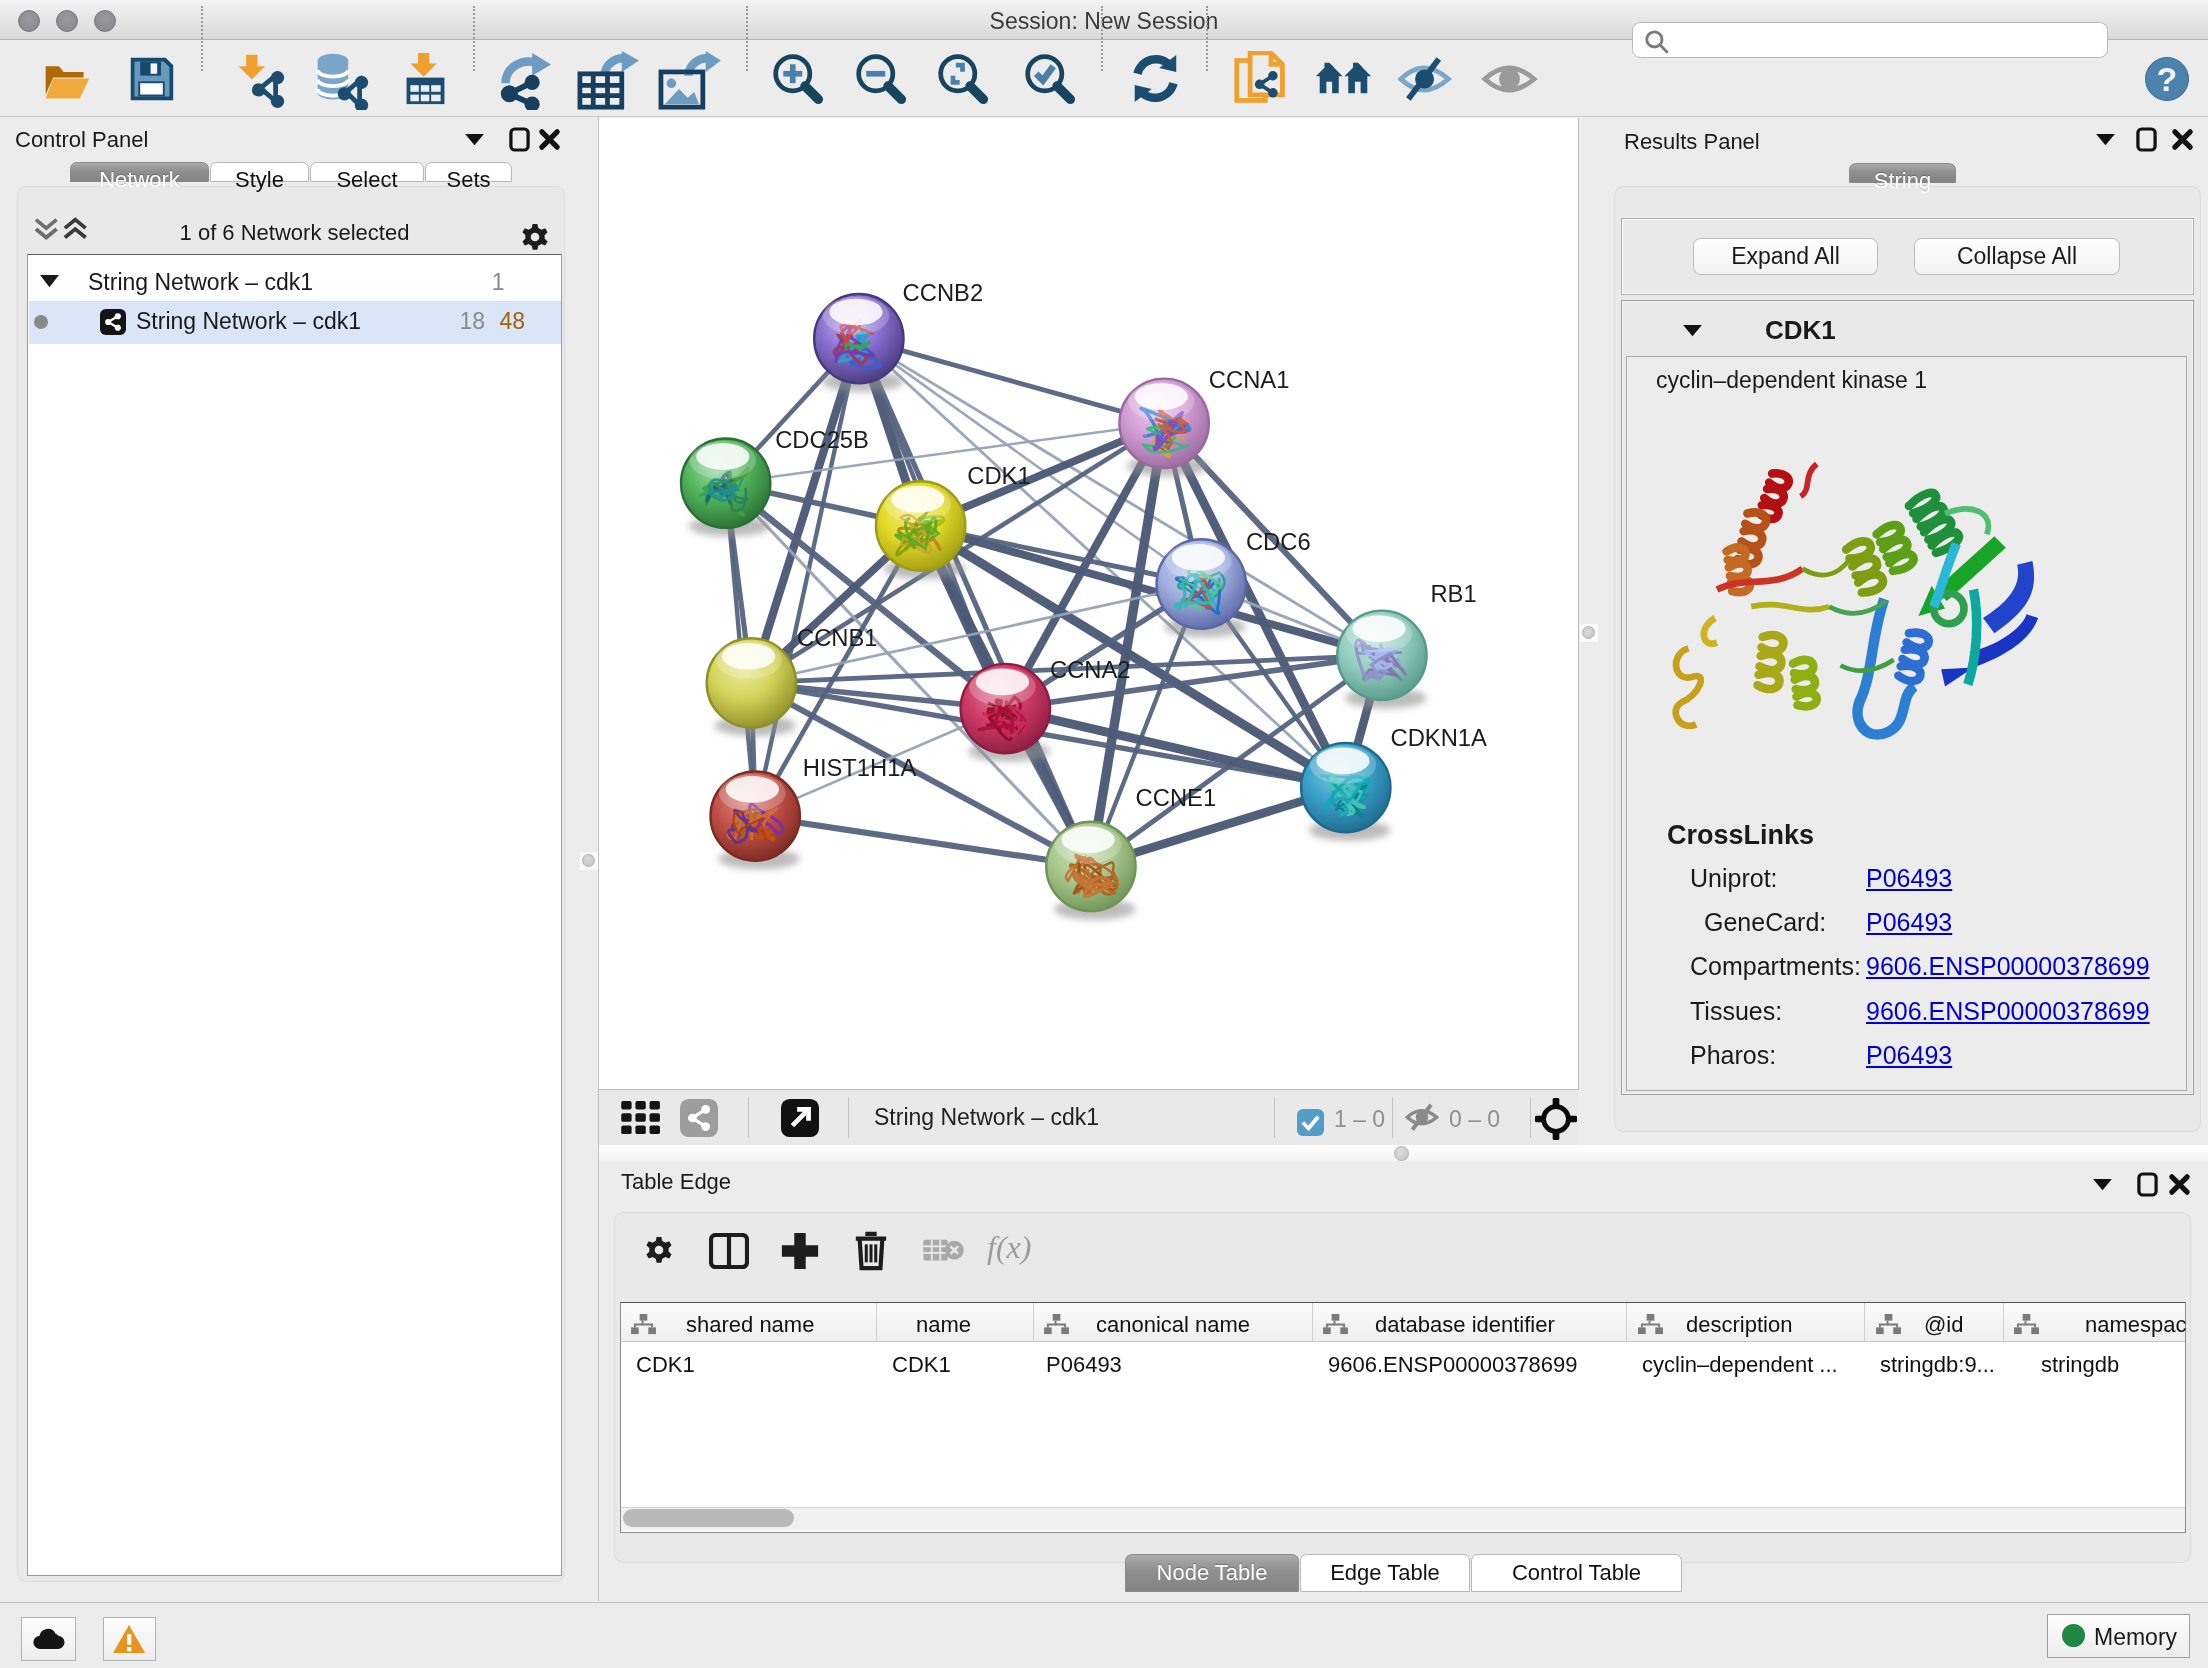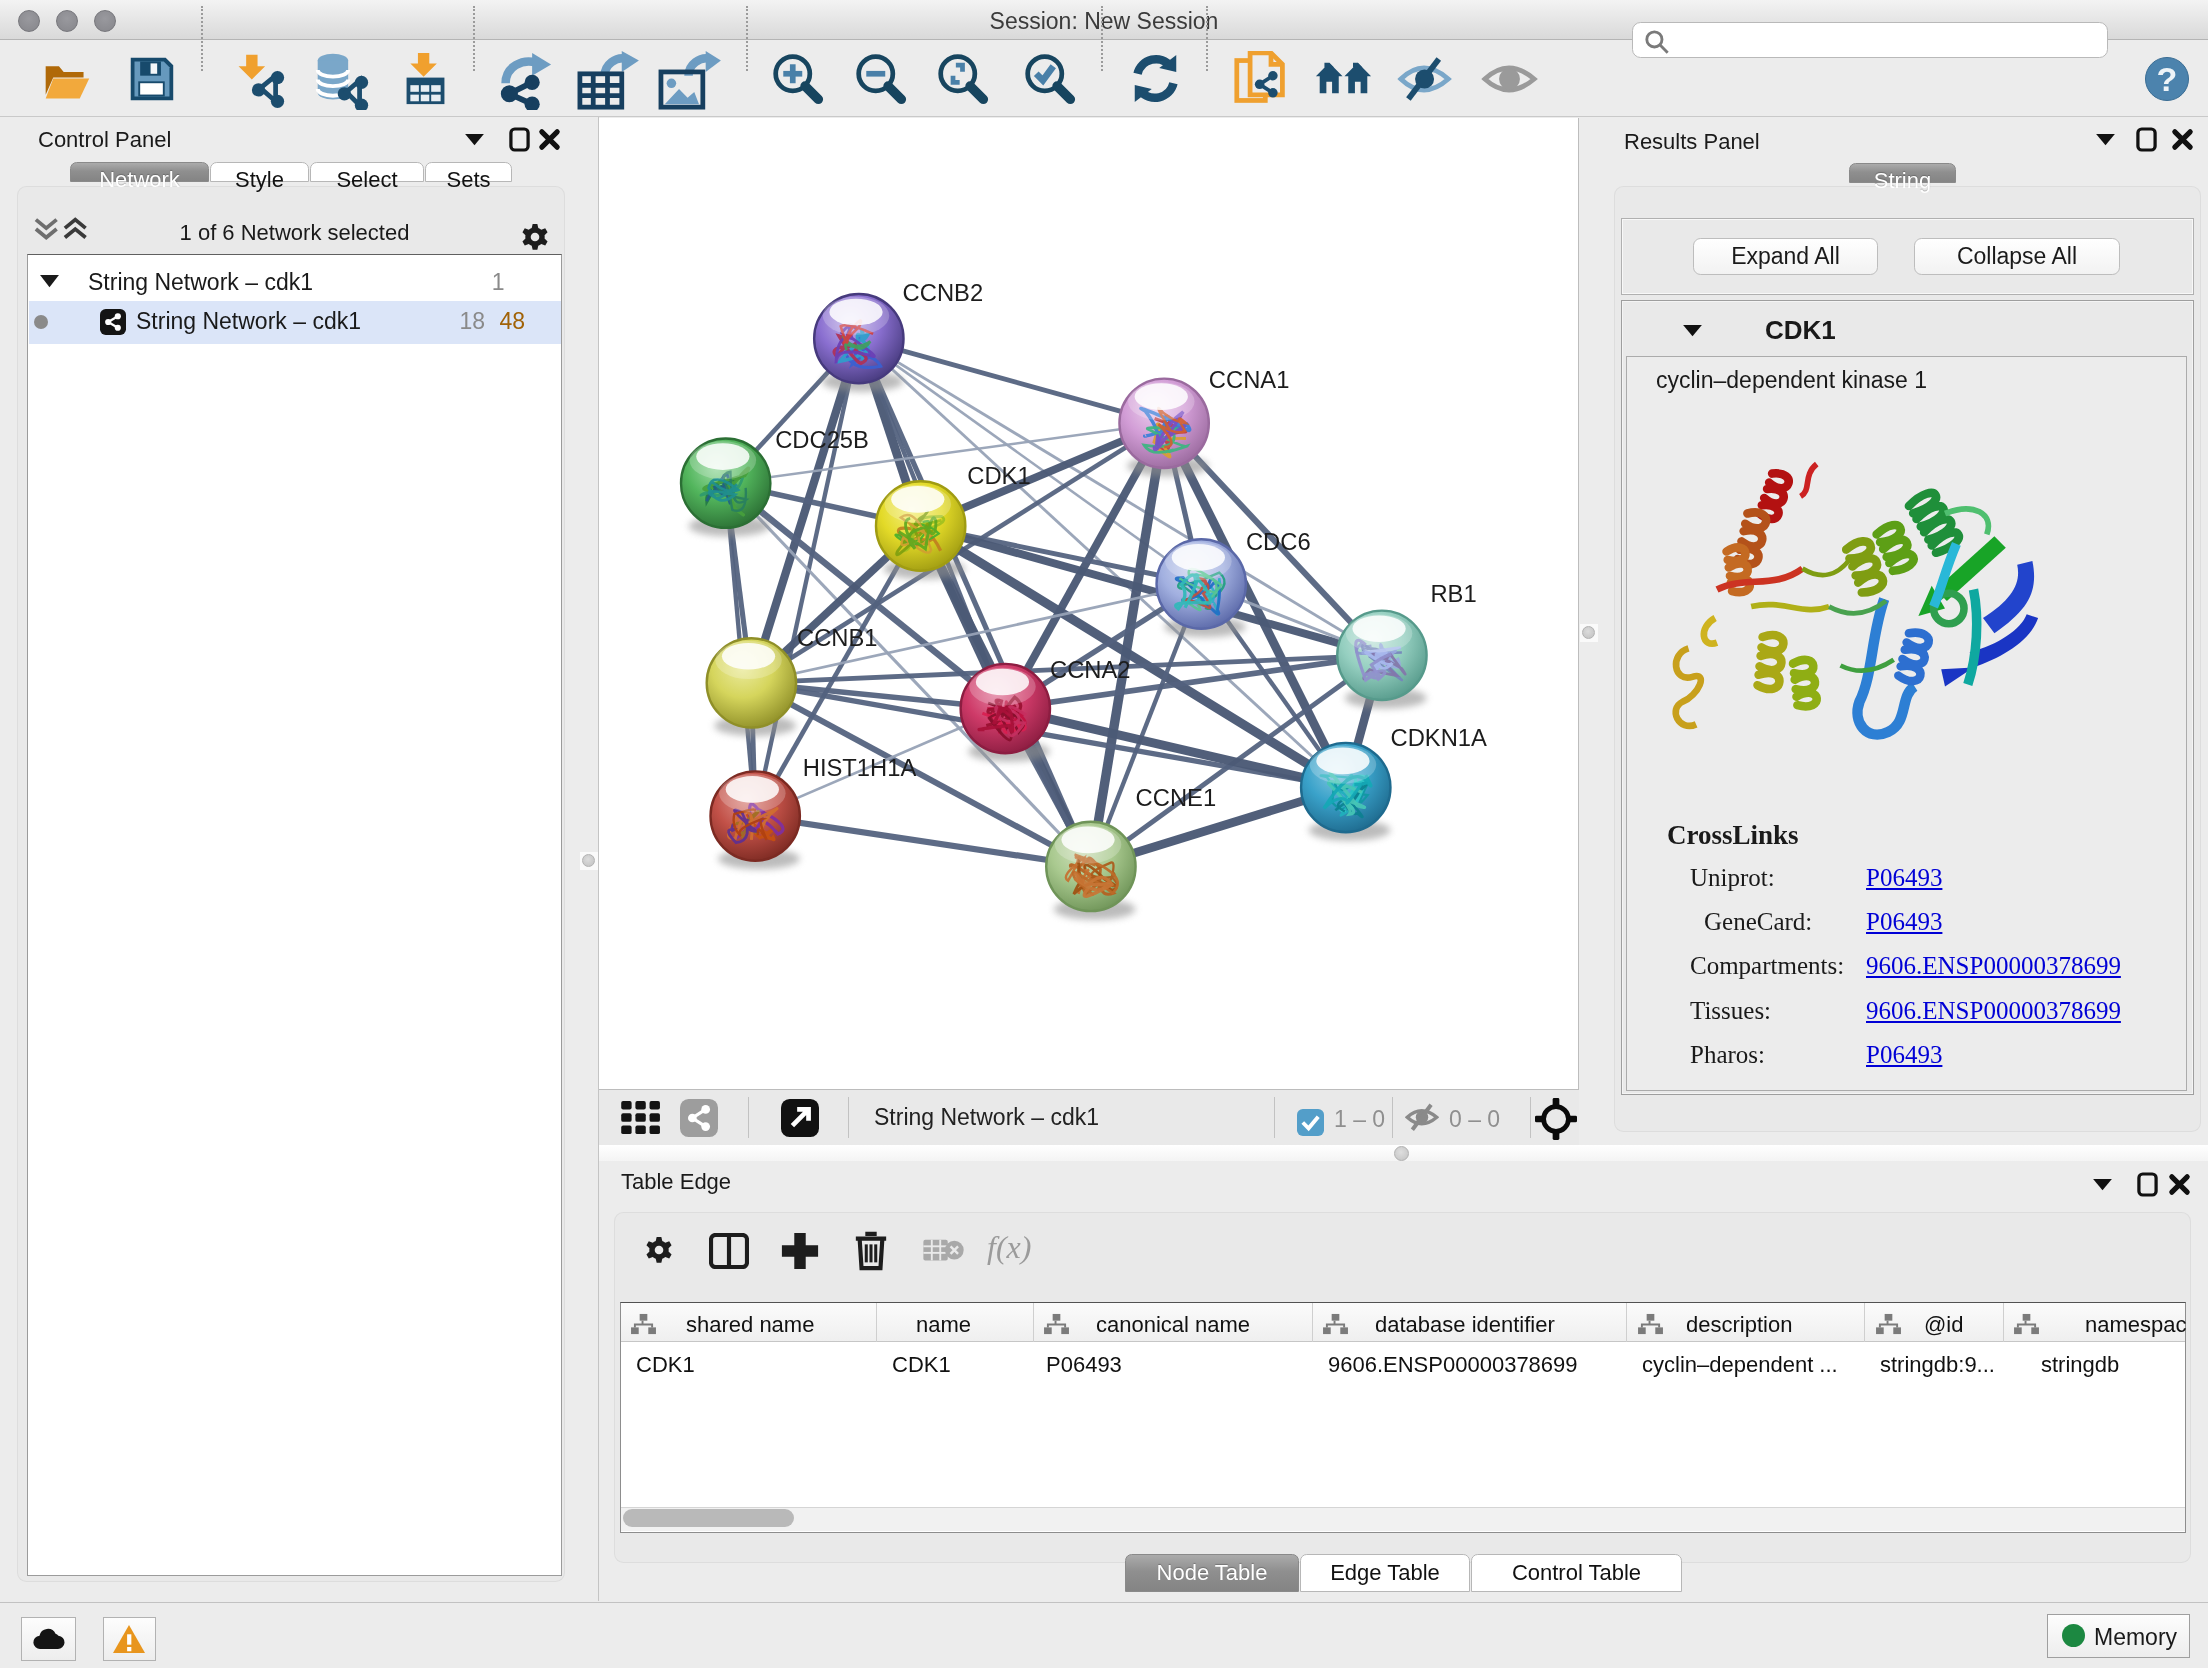--- a/index.html
+++ b/index.html
@@ -37,21 +37,21 @@
 .th-sep { position:absolute; top:0; width:1px; height:39px; background:#cfcfcf; }
 .thead { position:absolute; left:0; top:0; width:100%; height:39px; background:linear-gradient(#fbfbfb,#efefef); border-bottom:1px solid #c6c6c6; }
 .thtxt { position:absolute; top:8.6px; font-size:22px; color:#111; }
 .treeic { position:absolute; top:9.5px; }
 .td { position:absolute; top:49px; font-size:22px; color:#111; }
 
 #statusbar { left:0; top:1602px; width:2208px; height:67px; background:#ececec; border-top:1px solid #c2c2c2; }
 .sbtn { position:absolute; background:linear-gradient(#fdfdfd,#ededed); border:1.9px solid #b2b2b2; }
 
 .lnk { color:#0000d6; text-decoration:underline; }
-.serif { font-family:Liberation Serif, serif; }
+.serif { font-family:Liberation Sans, sans-serif; }
 </style>
 </head>
 <body>
 
 <div class="abs" id="titlebar"></div>
 <div class="tl" style="left:18px;"></div>
 <div class="tl" style="left:56px;"></div>
 <div class="tl" style="left:94px;"></div>
 <div class="abs" id="title-text">Session: New Session</div>
 
@@ -207,21 +207,21 @@
 <div class="abs" id="searchbox">
     <svg width="28.5" height="28.5" viewBox="0 0 30 30">
       <circle cx="12" cy="12" r="8" fill="none" stroke="#7a7a7a" stroke-width="3"></circle>
       <line x1="18" y1="18" x2="26" y2="26" stroke="#7a7a7a" stroke-width="3"></line>
     </svg>
   </div>
 <div class="abs" style="left:2145px; top:57px; width:44px; height:44px; border-radius:50%; background:#4c83ad; border:1px solid #3a6d94;"></div>
 <div class="abs" style="left:2145px; top:57px; width:44px; height:44px; text-align:center; font-size:34px; font-weight:bold; color:#eef4f8; line-height:44px;">?</div>
 
 <div class="abs" id="cp-border"></div>
-<div class="abs ptitle" style="left:38px; top:127px;">Control Panel</div>
+<div class="abs ptitle" style="left:15px; top:127px;">Control Panel</div>
 <div id="cp-icons">
 <svg class="abs" style="left:463px; top:132px;" width="23" height="15" viewBox="0 0 24 16">
       <path d="M2 2 L22 2 L12 14 Z" fill="#111"></path>
     </svg>
 <svg class="abs" style="left:509px; top:127px;" width="21" height="25" viewBox="0 0 22 26">
       <rect x="2" y="2" width="18" height="22" rx="4" fill="none" stroke="#111" stroke-width="3.4"></rect>
     </svg>
 <svg class="abs" style="left:538px; top:128px;" width="23" height="23" viewBox="0 0 24 24">
       <path d="M4 4 L20 20 M20 4 L4 20" stroke="#111" stroke-width="5.4" stroke-linecap="round"></path>
     </svg>

